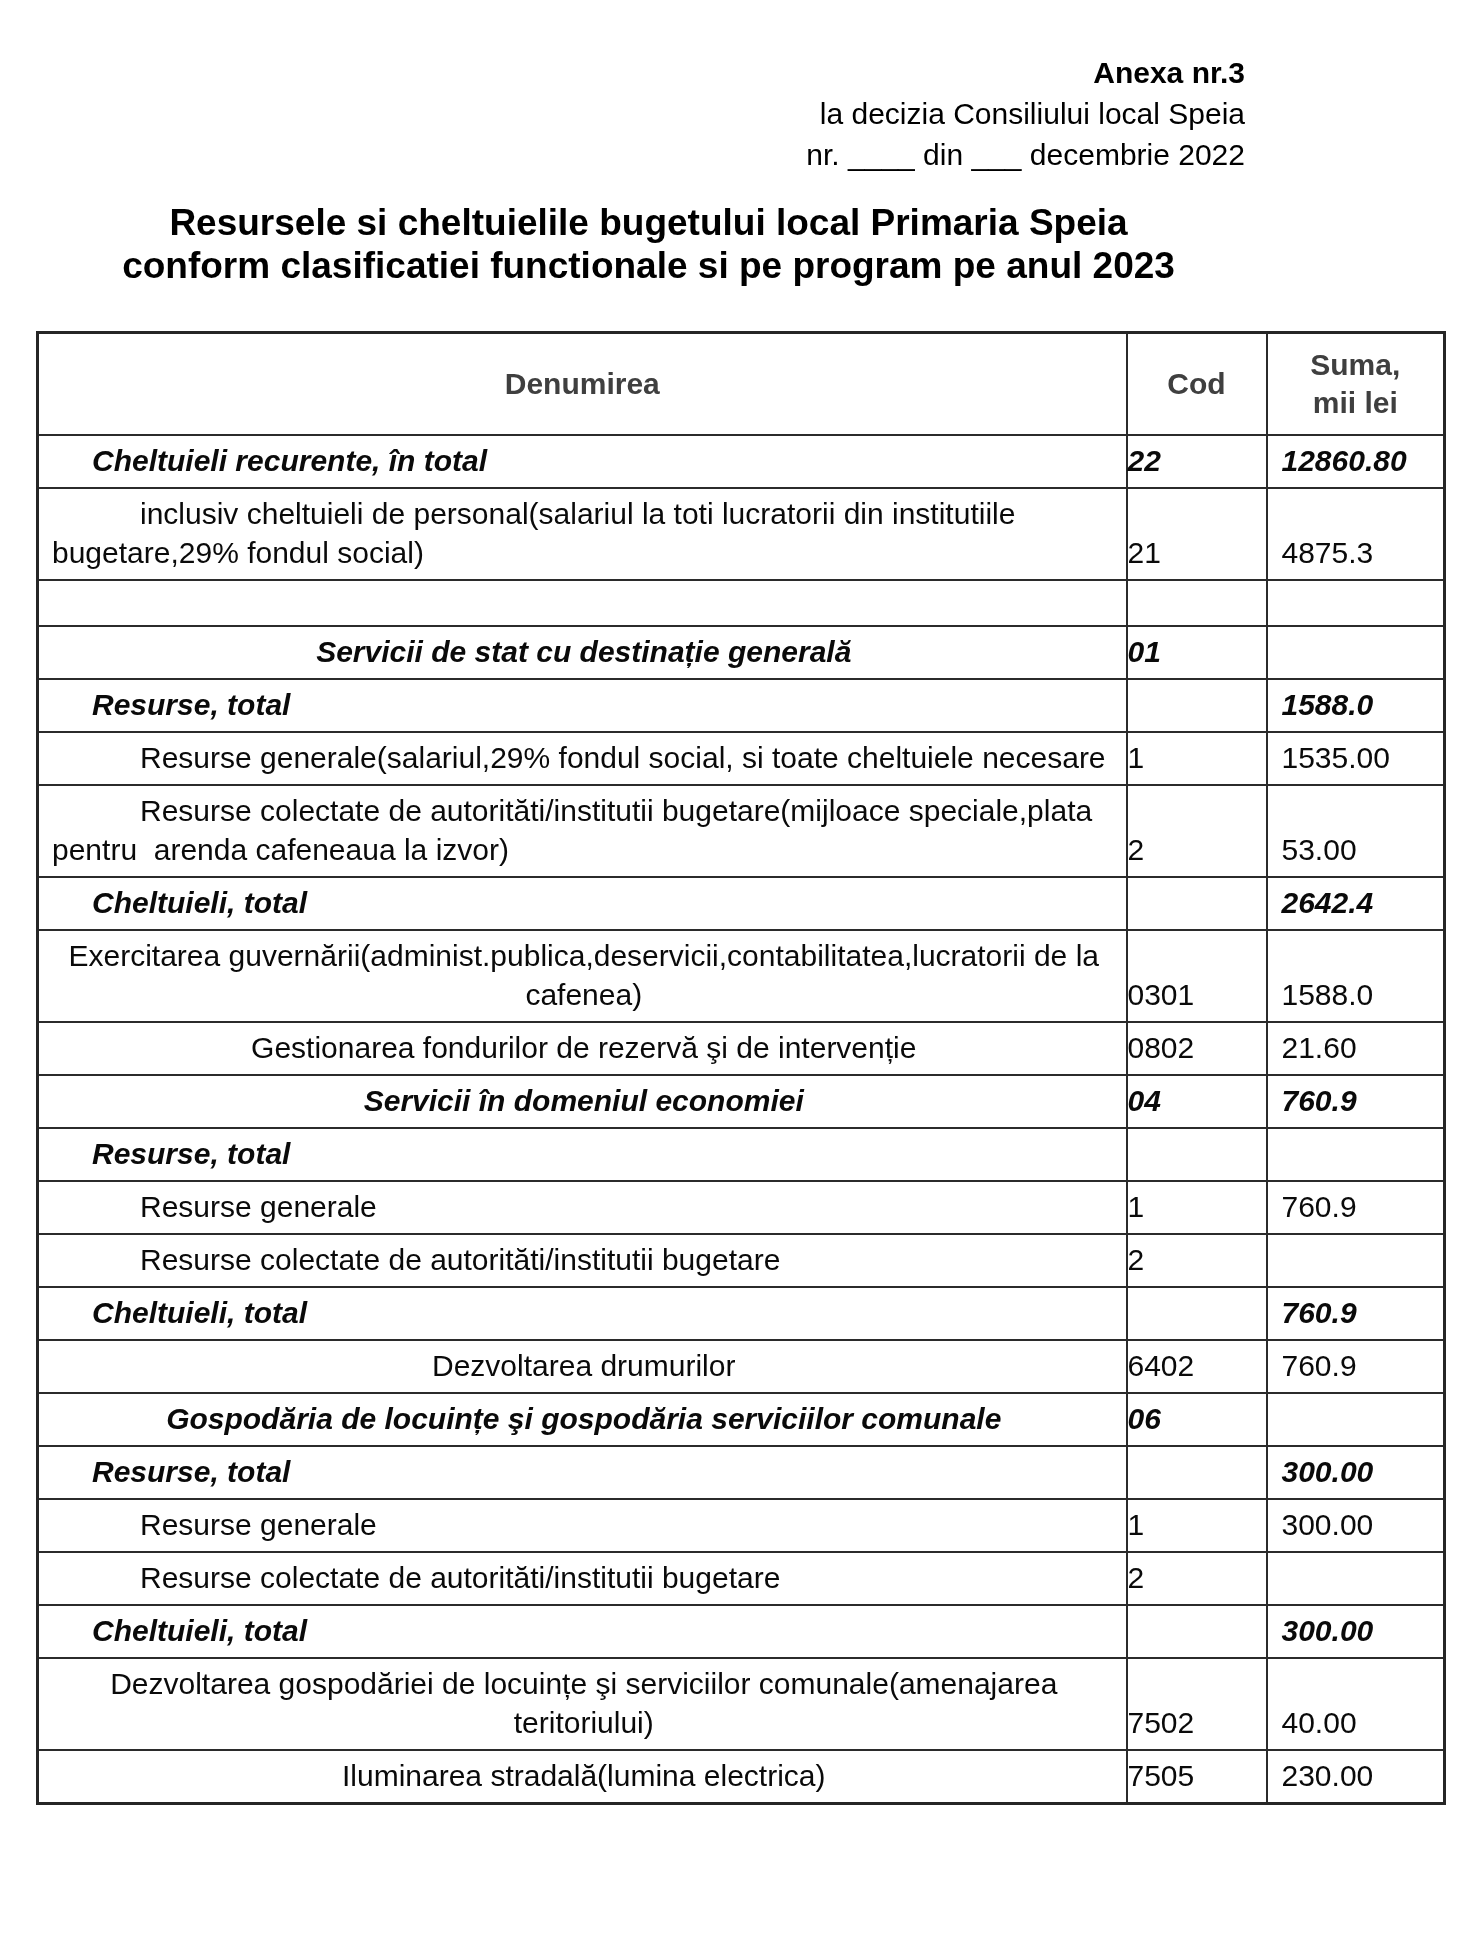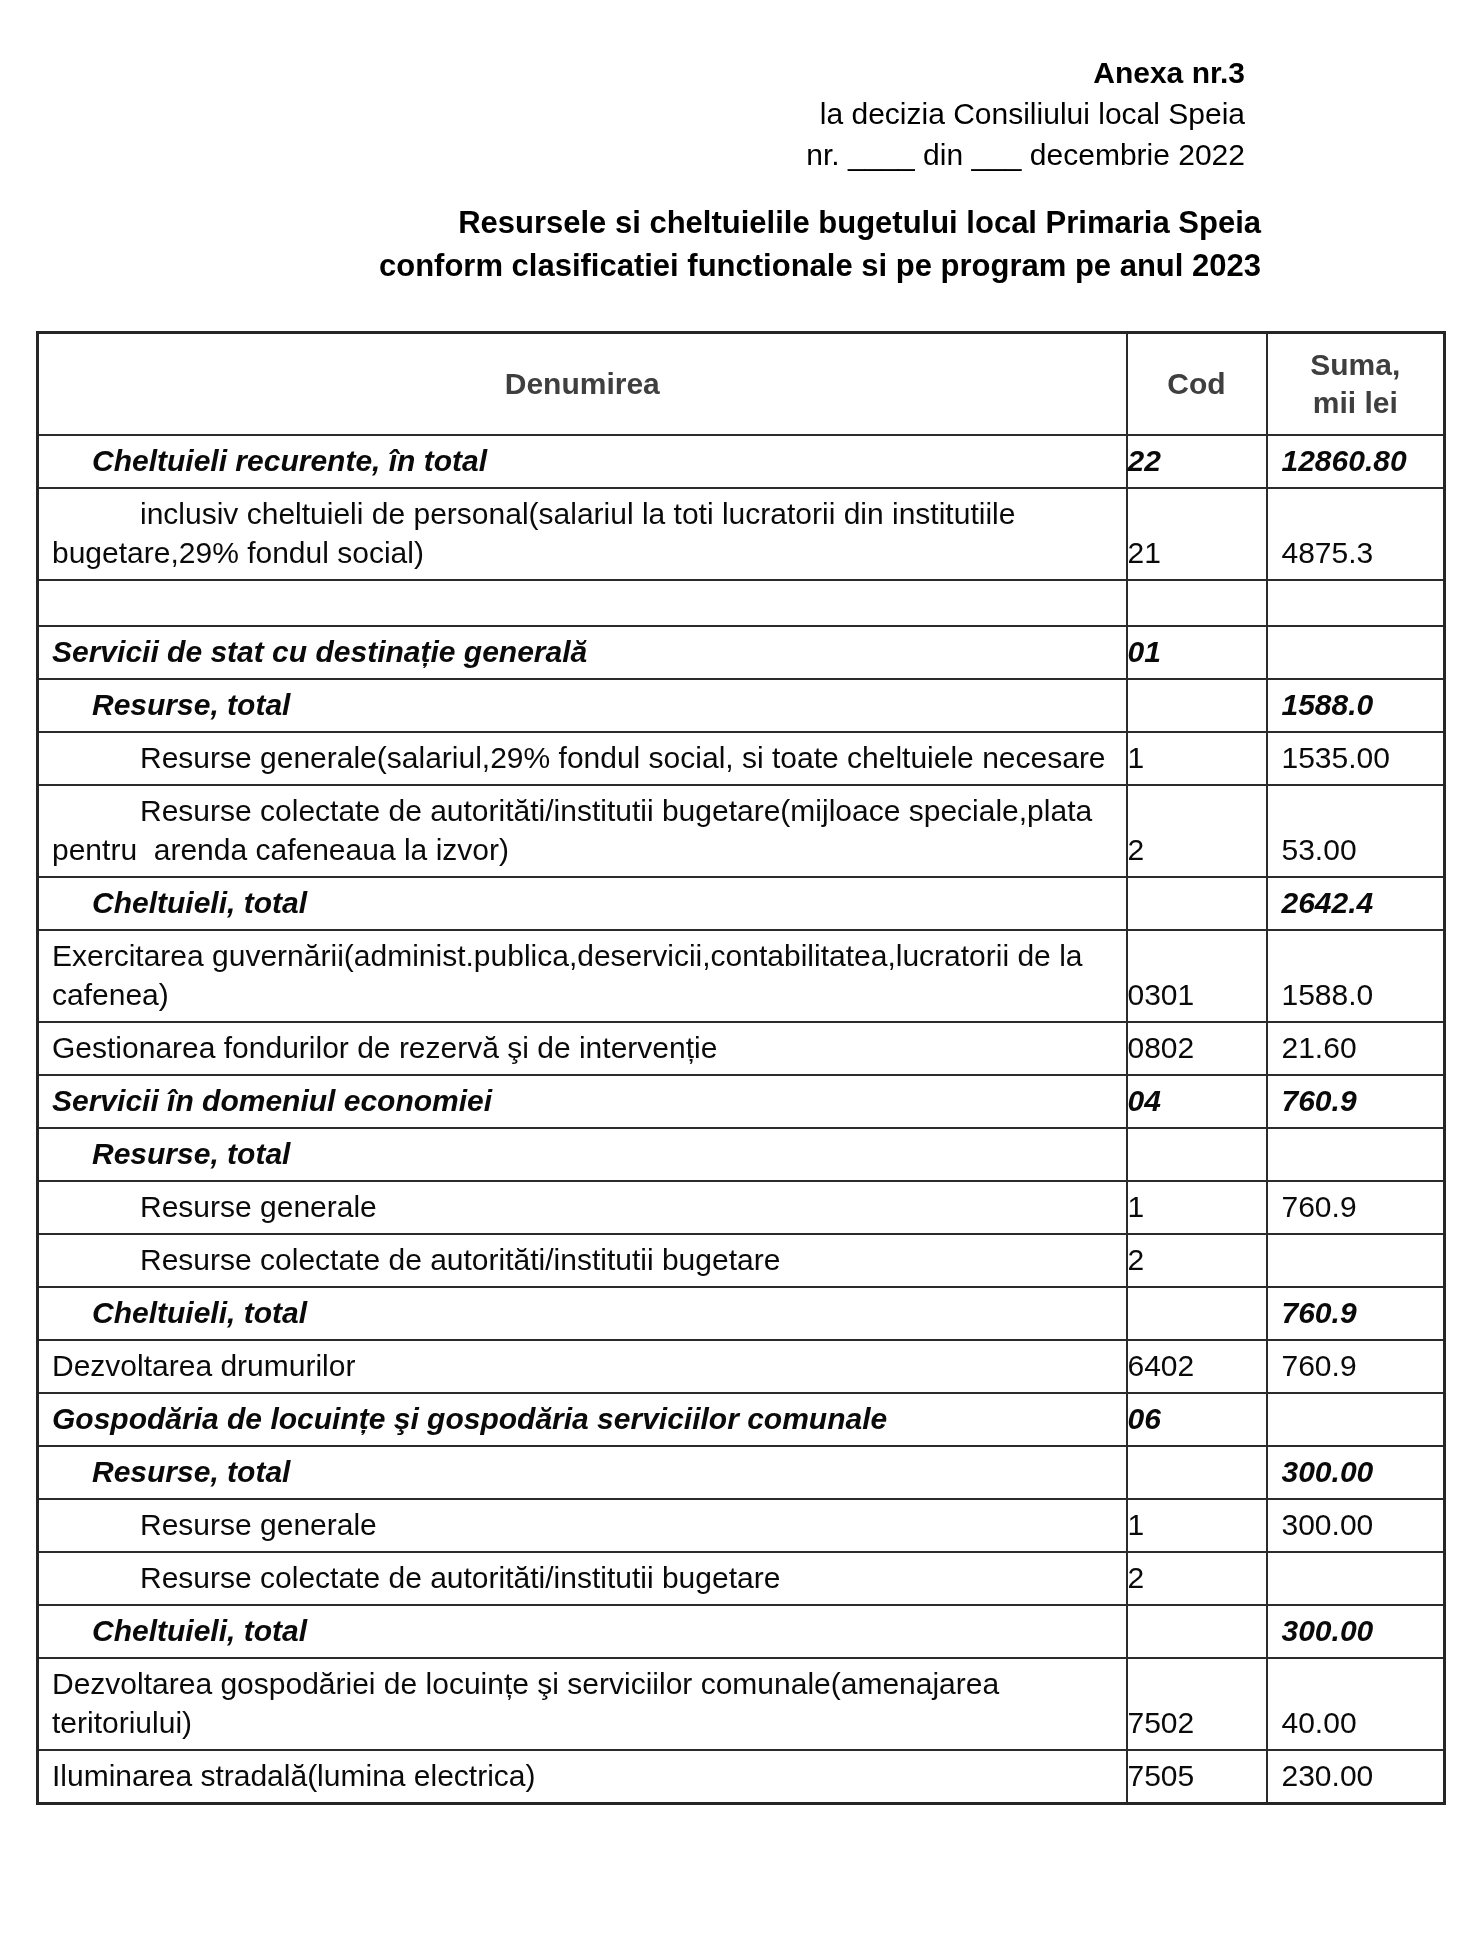--- a/index.html
+++ b/index.html
@@ -23,23 +23,23 @@
     padding-right: 16px;
     font-size: 30px;
     line-height: 41px;
   }
   .annex .annex-line-1 {
     font-weight: bold;
   }
   
   .doc-title {
     margin-top: 26px;
-    text-align: right;
-    font-weight: bold;
-    font-size: 31px;
+    text-align: center;
+    font-weight: bold;
+    font-size: 37px;
     line-height: 43px;
   }
   
   table.budget {
     margin-top: 44px;
     border-collapse: collapse;
     table-layout: fixed;
     width: 1407px;
     border: 3px solid #262626;
   }
@@ -71,21 +71,21 @@
     text-align: left;
   }
   td.col-suma {
     text-align: left;
     padding-left: 14px !important;
   }
   tr.bold td {
     font-weight: bold;
     font-style: italic;
   }
-  .ind0 { text-indent: 0; }
+  .ind0 { text-indent: 0; text-align: center; }
   .ind1 { text-indent: 40px; }
   .ind2 { text-indent: 88px; }
   tr.empty-row td {
     height: 46px;
   }
 </style>
 </head>
 <body>
 
 <div class="page">

